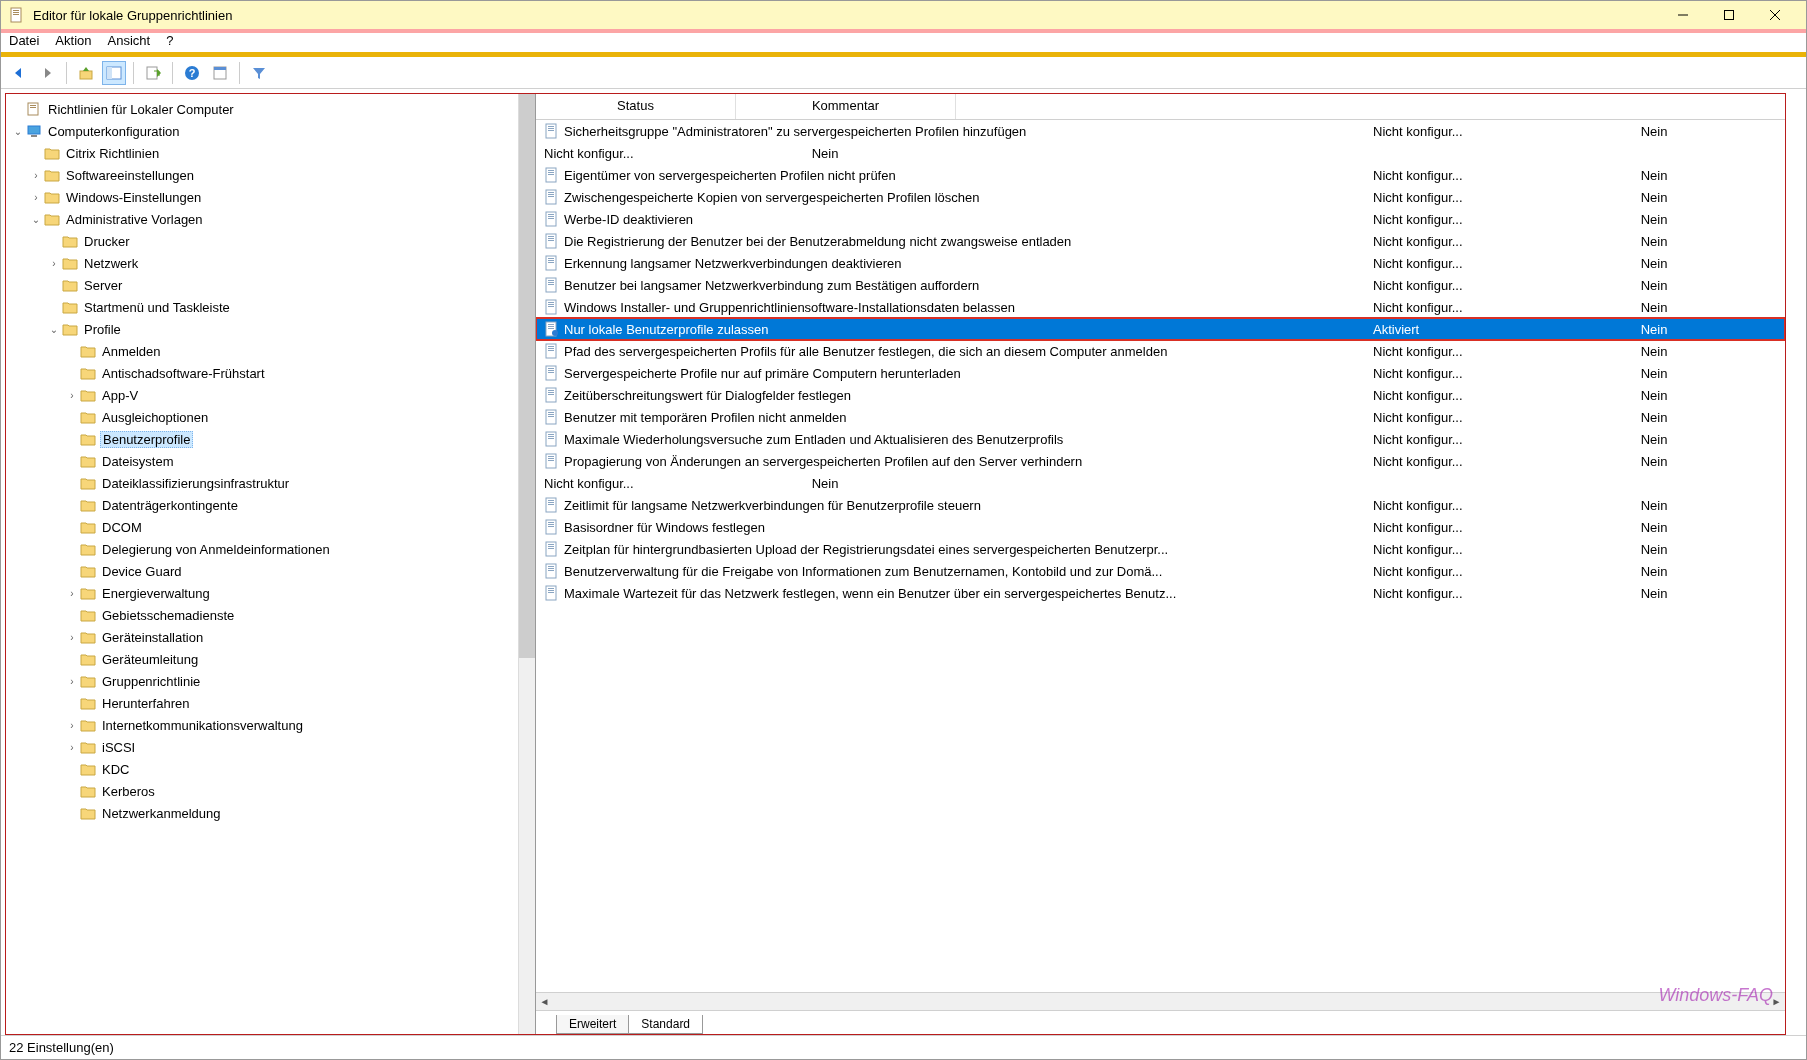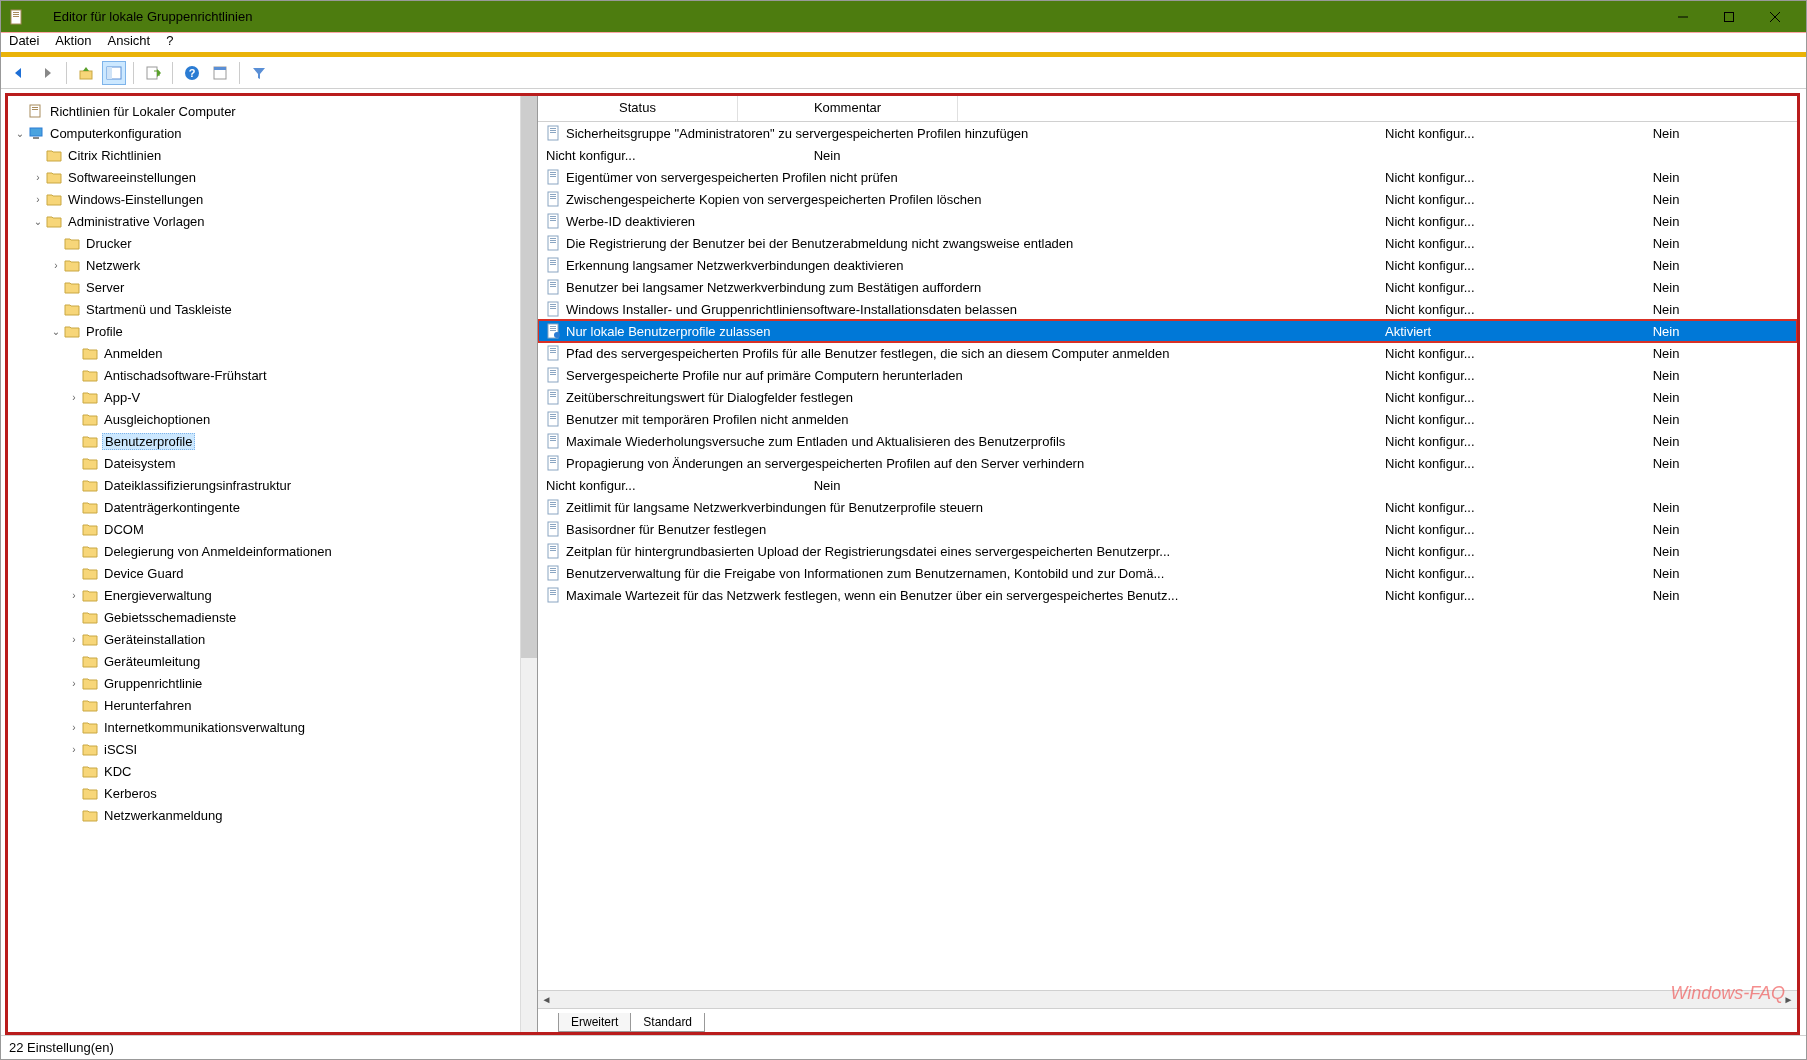--- a/index.html
+++ b/index.html
@@ -1,29 +1,29 @@
 <!DOCTYPE html>
 <html><head>
 <meta charset="utf-8">
 <style>
 * { box-sizing: border-box; margin: 0; padding: 0; }
 body { font-family: "Segoe UI", Tahoma, sans-serif; font-size: 13px; color: #000; background: #fff; overflow: hidden; }
 .window { width: 1807px; height: 1060px; border: 1px solid #999; display: flex; flex-direction: column; background: #fff; }
-.titlebar { height: 32px; display: flex; align-items: center; padding: 0 8px; background: #4d7c0f; border-bottom: 1px solid #fca5a5; gap: 20px; }
+.titlebar { height: 32px; display: flex; align-items: center; padding: 0 8px; background: #fef9c3; border-bottom: 4px solid #fca5a5; }
 .titlebar .app-icon { width: 16px; height: 16px; margin-right: 8px; }
 .titlebar .title { flex: 1; font-size: 13px; }
 .winbtns { display: flex; gap: 0; }
 .winbtn { width: 46px; height: 30px; display: flex; align-items: center; justify-content: center; color: #333; }
 .menubar { height: 24px; display: flex; align-items: flex-start; padding: 0 8px; gap: 16px; border-bottom: 5px solid #eab308; }
 .menubar span { font-size: 13px; }
 .toolbar { height: 32px; display: flex; align-items: center; padding: 0 6px; gap: 4px; border-bottom: 1px solid #d0d0d0; background: #fff; }
 .tb-btn { width: 24px; height: 24px; display: flex; align-items: center; justify-content: center; }
 .tb-sep { width: 1px; height: 22px; background: #ccc; margin: 0 3px; }
 .tb-active { border: 1px solid #7eb4ea; background: #cce8ff; }
-.body { flex: 1; display: flex; border: 3px solid #b91c1c; margin: 4px 6px 0 4px; min-height: 0; }
+.body { flex: 1; display: flex; border: 1px solid #b91c1c; margin: 4px 20px 0 4px; min-height: 0; }
 .tree-pane { width: 530px; border-right: 1px solid #999; display: flex; position: relative; }
 .tree-scroll { flex: 1; overflow-y: hidden; padding: 4px 0; }
 .tree-vsb { width: 17px; background: #f0f0f0; border-left: 1px solid #dcdcdc; position: relative; }
 .tree-vsb-thumb { position: absolute; left: 0; right: 0; top: 0; height: 60%; background: #cdcdcd; }
 .tree-row { display: flex; align-items: center; height: 22px; white-space: nowrap; }
 .tree-row .expander { width: 16px; text-align: center; color: #666; font-size: 10px; }
 .tree-row .fldr { width: 16px; height: 14px; margin-right: 4px; }
 .tree-row.selected .label-box { background: #cce8ff; border: 1px dotted #7eb4ea; padding: 0 2px; }
 .label-box { padding: 0 2px; }
 .ind { display: inline-block; }
@@ -42,21 +42,21 @@
 .list-row.selected { background: #0078d7; color: #fff; }
 .list-row.highlighted { outline: 2px solid #d93025; outline-offset: -1px; }
 .setting-icon { width: 16px; height: 16px; margin-right: 4px; flex-shrink: 0; }
 .hscroll { height: 18px; border-top: 1px solid #d0d0d0; background: #f0f0f0; display: flex; align-items: center; }
 .hscroll .arrow { width: 17px; height: 17px; display: flex; align-items: center; justify-content: center; background: #f0f0f0; color: #555; font-size: 10px; }
 .hscroll .track { flex: 1; height: 17px; background: #f0f0f0; }
 .tabs { height: 24px; display: flex; align-items: flex-end; padding-left: 20px; background: #fff; border-top: 1px solid #d0d0d0; }
 .tab { padding: 2px 12px; border: 1px solid #999; border-top: none; background: #fff; font-size: 12px; margin-right: -1px; position: relative; }
 .tab.inactive { background: #f6f6f6; }
 .status-bar { height: 24px; border-top: 1px solid #d0d0d0; padding: 2px 8px; font-size: 13px; display:flex; align-items:center; }
-.watermark { position: absolute; right: 12px; bottom: 28px; color: #ef4444; font-size: 18px; font-style: italic; opacity: 0.6; }
+.watermark { position: absolute; right: 12px; bottom: 28px; color: #a21caf; font-size: 18px; font-style: italic; opacity: 0.6; }
 </style>
 </head>
 <body>
 
 <div class="window">
 
   <div class="titlebar">
     <svg class="app-icon" viewBox="0 0 16 16">
         <rect x="2" y="1" width="10" height="14" fill="#fff" stroke="#a88b5c"></rect>
         <rect x="4" y="3" width="6" height="1" fill="#a88b5c"></rect>
@@ -661,21 +661,21 @@
           </div>
           <div class="list-row">
             <div class="cell cell-setting">
               <svg class="setting-icon" viewBox="0 0 16 16">
                 <rect x="2" y="1" width="10" height="14" fill="#fff" stroke="#8aa5c2"></rect>
                 <rect x="4" y="3" width="6" height="1" fill="#8aa5c2"></rect>
                 <rect x="4" y="5" width="6" height="1" fill="#8aa5c2"></rect>
                 <rect x="4" y="7" width="6" height="1" fill="#8aa5c2"></rect>
                 <circle cx="11" cy="12" r="3" fill="#2b7cd3" opacity="0"></circle>
               </svg>
-              <span>Basisordner für Benutzer festlegen</span>
+              <span>Basisordner für Windows festlegen</span>
             </div>
             <div class="cell cell-status">Nicht konfigur...</div>
             <div class="cell cell-comment">Nein</div>
           </div>
           <div class="list-row">
             <div class="cell cell-setting">
               <svg class="setting-icon" viewBox="0 0 16 16">
                 <rect x="2" y="1" width="10" height="14" fill="#fff" stroke="#8aa5c2"></rect>
                 <rect x="4" y="3" width="6" height="1" fill="#8aa5c2"></rect>
                 <rect x="4" y="5" width="6" height="1" fill="#8aa5c2"></rect>

